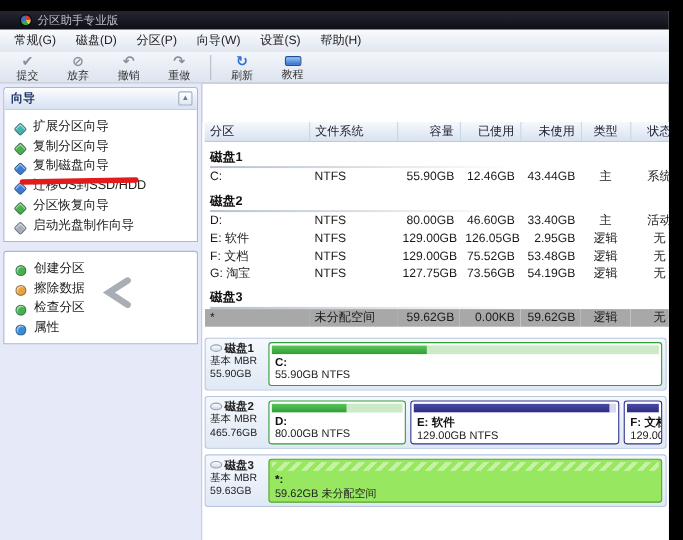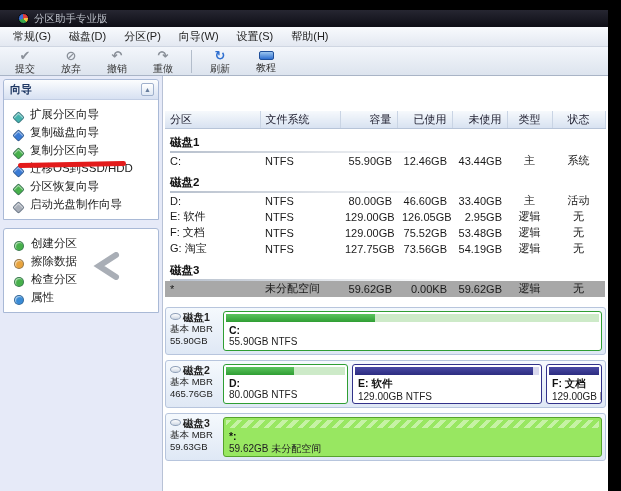--- a/index.html
+++ b/index.html
@@ -27,21 +27,21 @@
     border-bottom:1px solid #a9b4c6; display:flex; align-items:stretch;
     padding:1px 2px 0; flex:0 0 auto; }
   .tool-btn { width:46px; display:flex; flex-direction:column; align-items:center;
     justify-content:flex-start; font-size:10px; color:#333; padding-top:1px; }
   .tool-glyph { font-size:13px; line-height:13px; height:13px; font-weight:bold; }
   .tutorial-icon { width:15px; height:10px; margin:2px 0 1px;
     background:linear-gradient(#9cc6ef,#2f6fd0); border:1px solid #1f4f9a; border-radius:2px; }
   .tool-sep { width:1px; background:#b3bdcb; margin:2px 5px; }
   
   .content { flex:1; display:flex; min-height:0; }
-  .sidebar { width:163px; background:#e6eaf8; border-right:1px solid #b8c2d6;
+  .sidebar { width:184px; background:#e6eaf8; border-right:1px solid #b8c2d6;
     padding:3px 3px 0; flex:0 0 auto; }
   .panel { border:1px solid #a9b9d6; background:#fff; margin-bottom:8px;
     border-radius:3px 3px 0 0; }
   .panel-header { height:20px; background:linear-gradient(#fcfdfe,#d7e1f2);
     border-bottom:1px solid #c2cee4; display:flex; align-items:center;
     justify-content:space-between; padding:0 4px 0 6px; font-size:11px;
     font-weight:bold; color:#1f3864; border-radius:3px 3px 0 0; }
   .collapse-btn { width:13px; height:13px; border:1px solid #9fb0cc; border-radius:2px;
     background:linear-gradient(#fff,#dfe8f4); font-size:7px; line-height:11px;
     text-align:center; color:#667c9c; }
@@ -147,26 +147,26 @@
         <div class="panel-header">
           <span>向导</span>
           <span class="collapse-btn">▲</span>
         </div>
         <div class="panel-body" id="wizard-items">
             <div class="side-item">
               <span class="diamond" style="background: rgb(69, 178, 173);"></span>
               <span>扩展分区向导</span>
             </div>
             <div class="side-item">
+              <span class="diamond" style="background: rgb(71, 176, 75);"></span>
+              <span>复制分区向导</span>
+            </div>
+            <div class="side-item">
               <span class="diamond" style="background: rgb(58, 123, 213);"></span>
               <span>复制磁盘向导</span>
-            </div>
-            <div class="side-item">
-              <span class="diamond" style="background: rgb(71, 176, 75);"></span>
-              <span>复制分区向导</span>
             </div>
             <div class="side-item">
               <span class="diamond" style="background: rgb(58, 123, 213);"></span>
               <span>迁移OS到SSD/HDD</span>
             </div>
             <div class="side-item">
               <span class="diamond" style="background: rgb(71, 176, 75);"></span>
               <span>分区恢复向导</span>
             </div>
             <div class="side-item">

